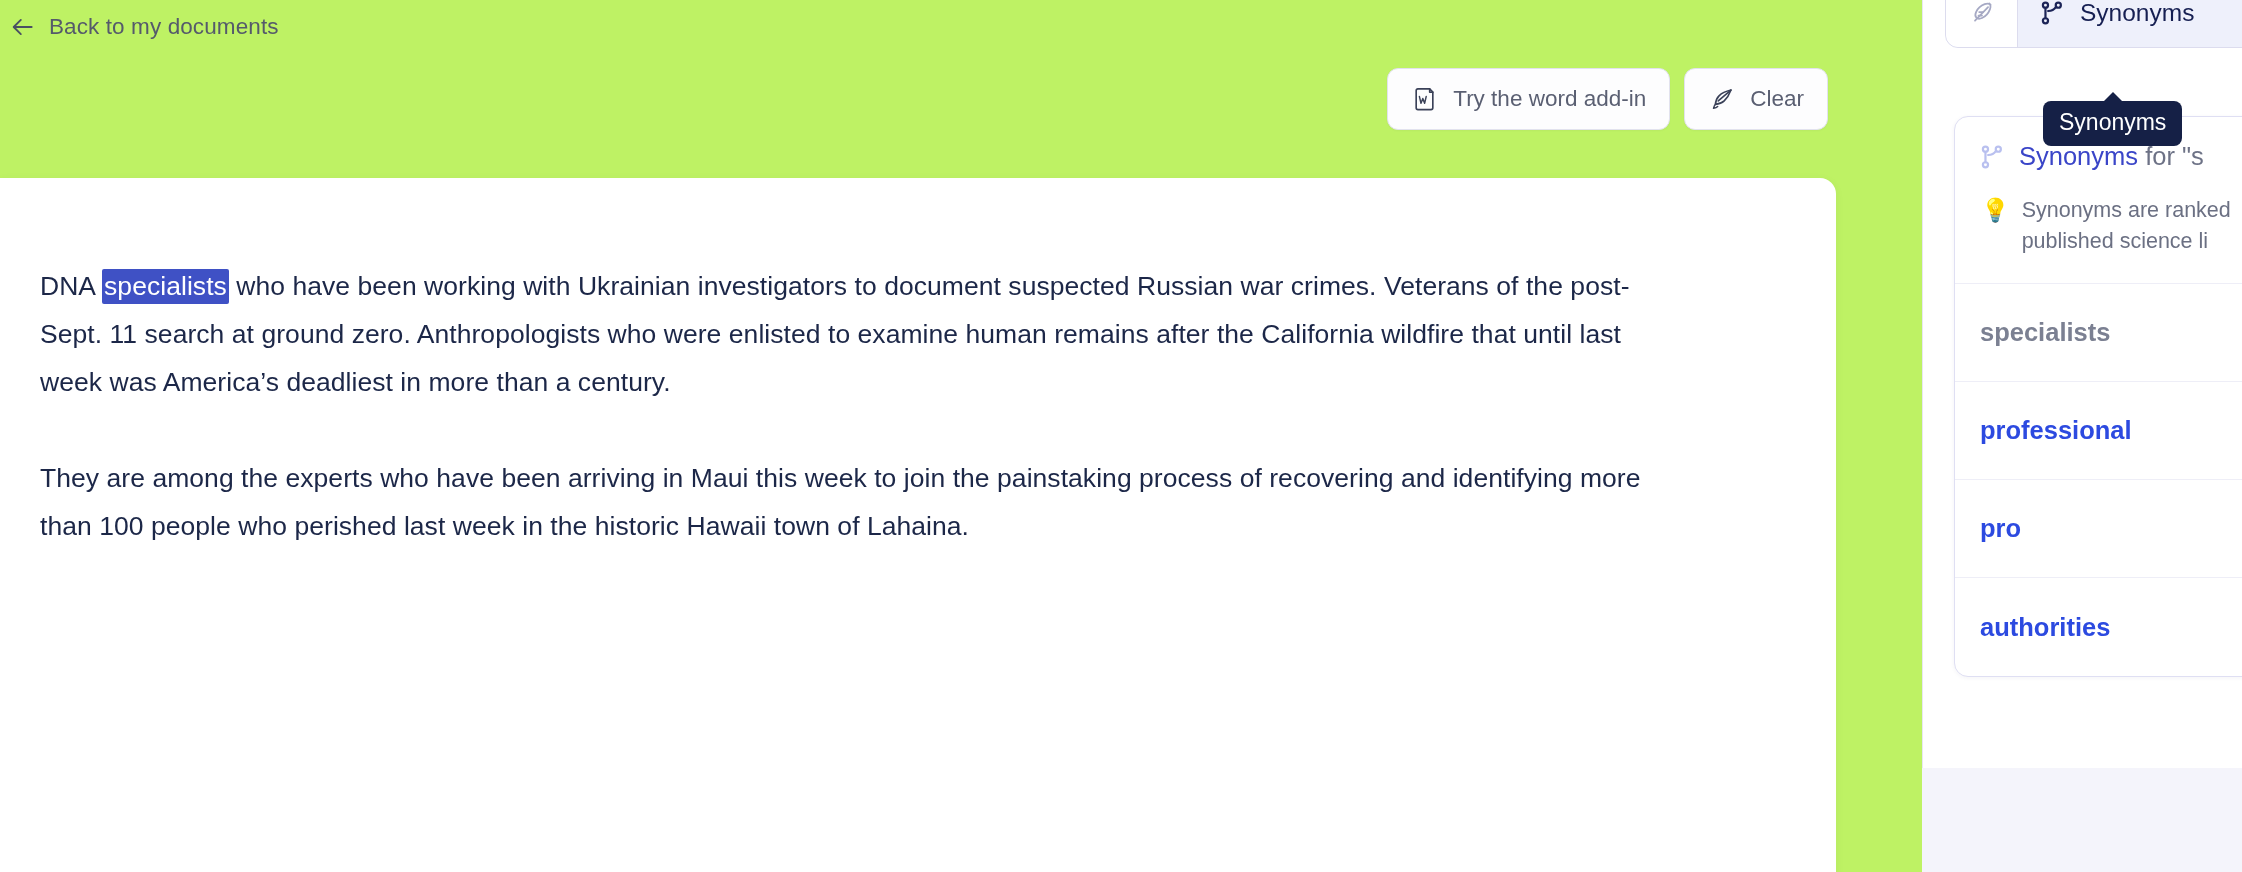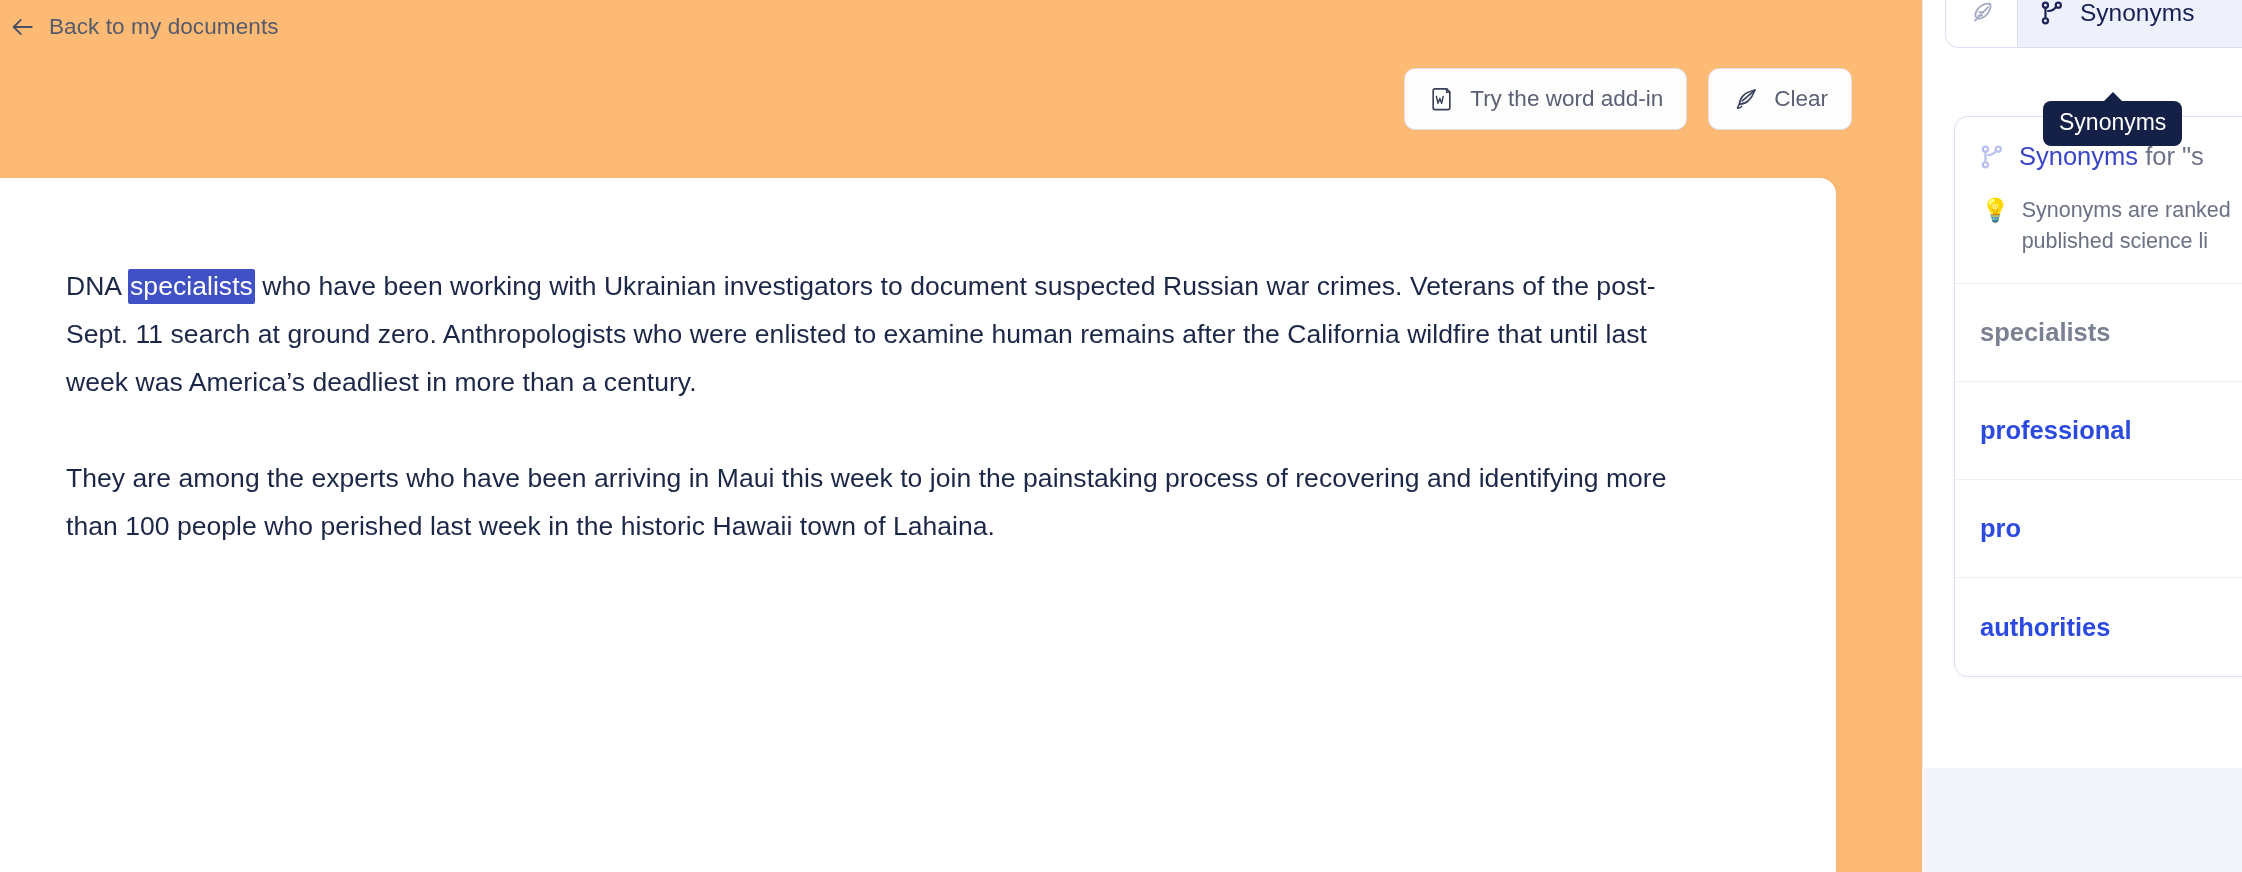--- a/index.html
+++ b/index.html
@@ -21,21 +21,21 @@
     position: absolute;
     inset: 0;
     display: flex;
   }
 
   
   #editor-pane {
     width: 1922px;
     height: 872px;
     position: relative;
-    background: #fdba74;
+    background: #bef264;
     flex: 0 0 1922px;
     overflow: hidden;
   }
 
   
   #back-link {
     position: absolute;
     left: 10px;
     top: 11px;
     display: flex;
@@ -66,24 +66,24 @@
     font-weight: 700;
     font-size: 37px;
     color: #14225c;
     letter-spacing: -.2px;
     white-space: nowrap;
   }
 
   
   #toolbar {
     position: absolute;
-    right: 70px;
+    right: 94px;
     top: 68px;
     display: flex;
-    gap: 21px;
+    gap: 14px;
     align-items: flex-end;
   }
   .tool-btn {
     display: flex;
     align-items: center;
     gap: 15px;
     height: 62px;
     padding: 0 23px;
     background: #fdfdfe;
     border: 1px solid #e2e2ee;
@@ -109,21 +109,21 @@
     left: 0;
     top: 178px;
     width: 1836px;
     height: 750px;
     background: #ffffff;
     border-radius: 0 16px 16px 0;
     box-shadow: 0 2px 10px rgba(40,40,90,.05);
     overflow: hidden;
   }
   #doc-body {
-    padding: 84px 96px 0 66px;
+    padding: 84px 96px 0 40px;
   }
   .doc-para {
     font-size: 26.5px;
     line-height: 48px;
     color: #1c2748;
     letter-spacing: .05px;
     max-width: 1615px;
   }
   .doc-para + .doc-para { margin-top: 48px; }
 

